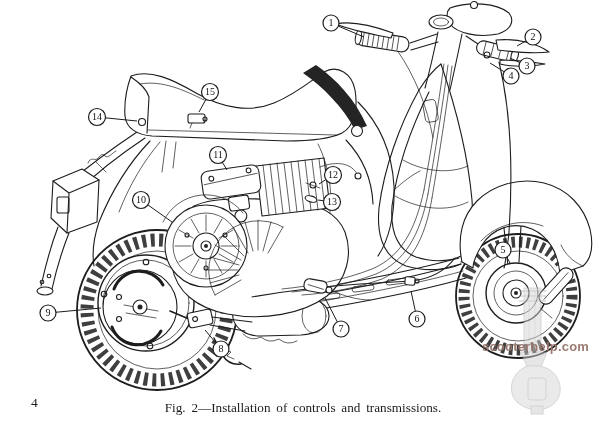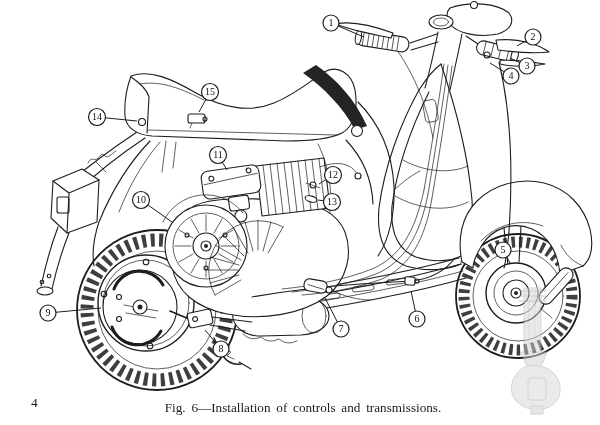--- a/index.html
+++ b/index.html
@@ -305,16 +305,17 @@
           <text x="97" y="120.4">14</text>
         </g>
     <g class="callout">
           <line x1="210" y1="92" x2="199" y2="112"></line>
           <circle cx="210" cy="92" r="8.5"></circle>
           <text x="210" y="95.4">15</text>
         </g>
   </g>
 </svg>
 
-<div class="caption">Fig. 6—Installation of controls and transmissions.</div>
+<div class="wm-text">scooterhelp.com</div>
+<div class="caption">Fig. 2—Installation of controls and transmissions.</div>
 <div class="pageno">4</div>
 
 </div>
 
 </body></html>

